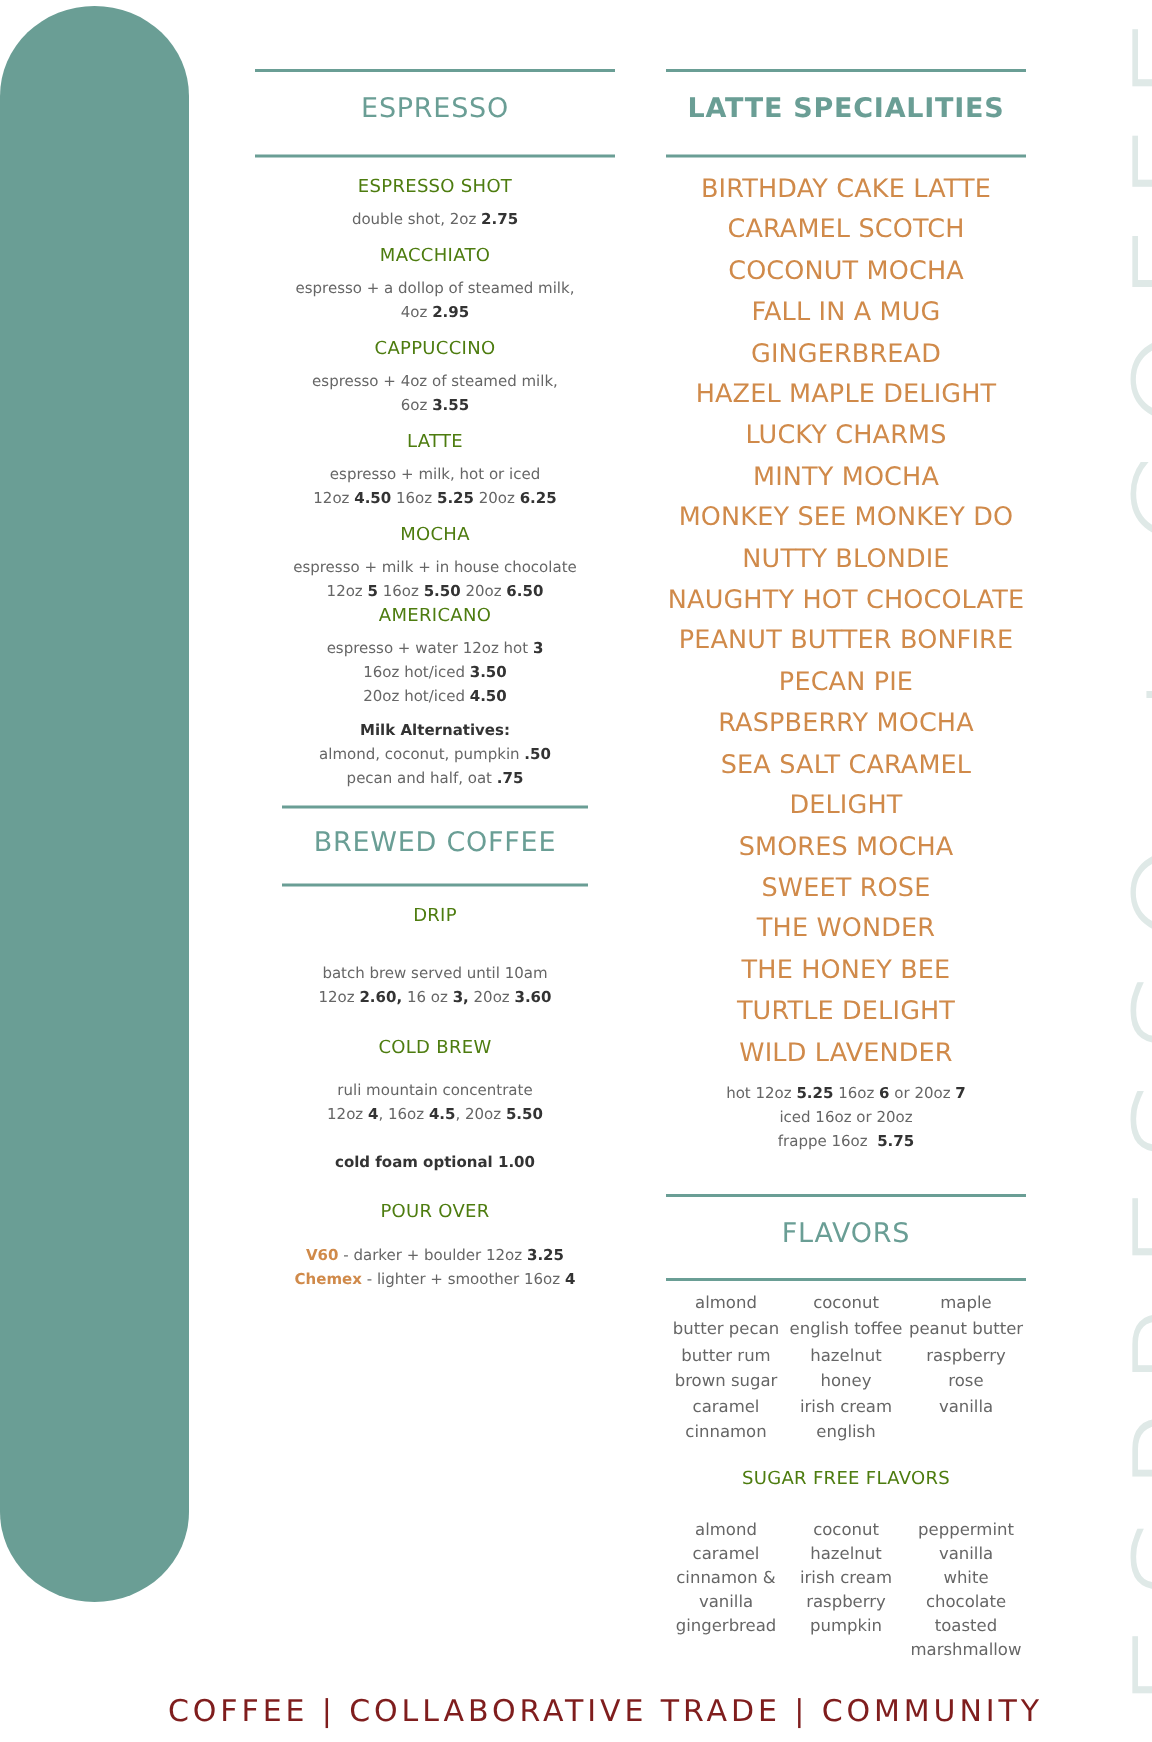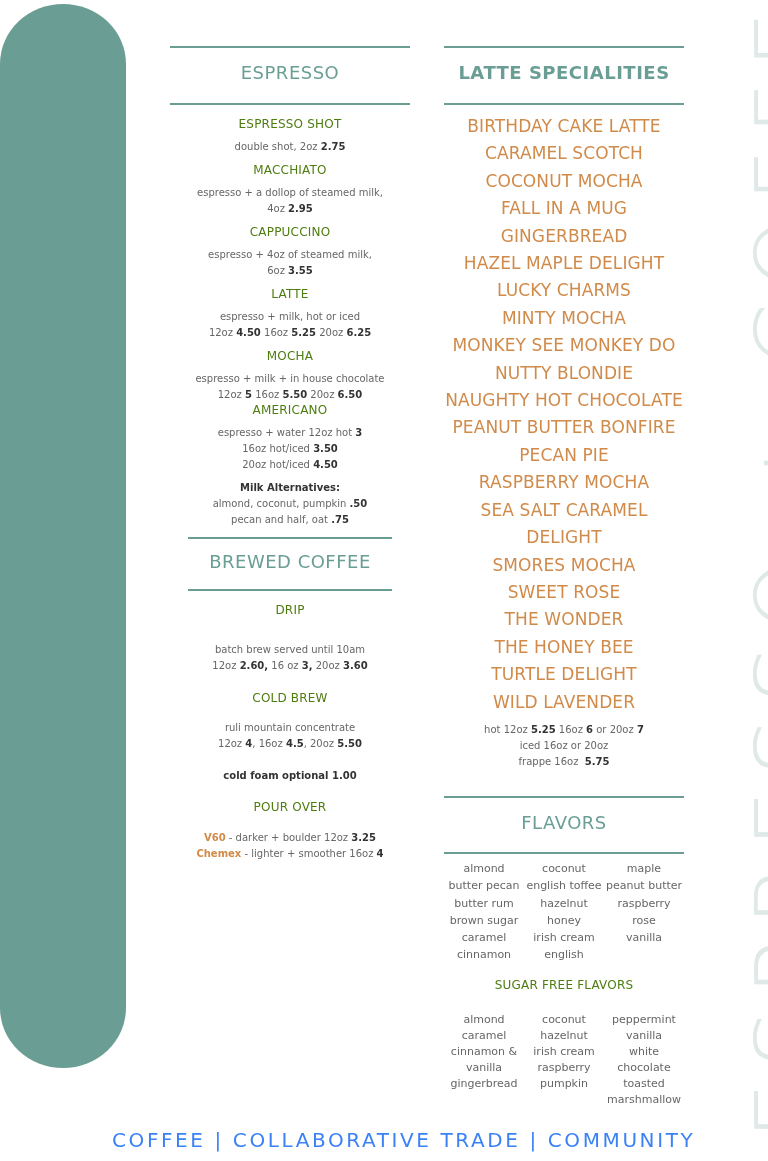--- a/index.html
+++ b/index.html
@@ -66,21 +66,21 @@
   }
   .desc { font-size: 10px; line-height: 16px; color: #666; }
   .desc b { color: #333; }
   .spec { font-size: 17px; line-height: 27.4px; color: #d08a4a; text-transform: uppercase; letter-spacing: 0.1px; }
 
   .flavor-grid { display: grid; grid-template-columns: 1fr 1fr 1fr; font-size: 11px; line-height: 17.3px; color: #666; text-align: center; }
   .flavor-grid2 { display: grid; grid-template-columns: 1fr 1fr 1fr; font-size: 11px; line-height: 16px; color: #666; text-align: center; }
 
   .footer {
     position: absolute; left: 112px; top: 1128px; width: 540px;
-    font-size: 20px; letter-spacing: 2.6px; color: #3b82f6; white-space: nowrap;
+    font-size: 20px; letter-spacing: 2.6px; color: #7f1d1d; white-space: nowrap;
   }
 </style>
 </head>
 <body>
 
 <div class="watermark">ESPRESSO + COFFEE</div>
 
 <div class="pill"></div>
 <div class="photo p1">
     <div class="img img1"></div>

